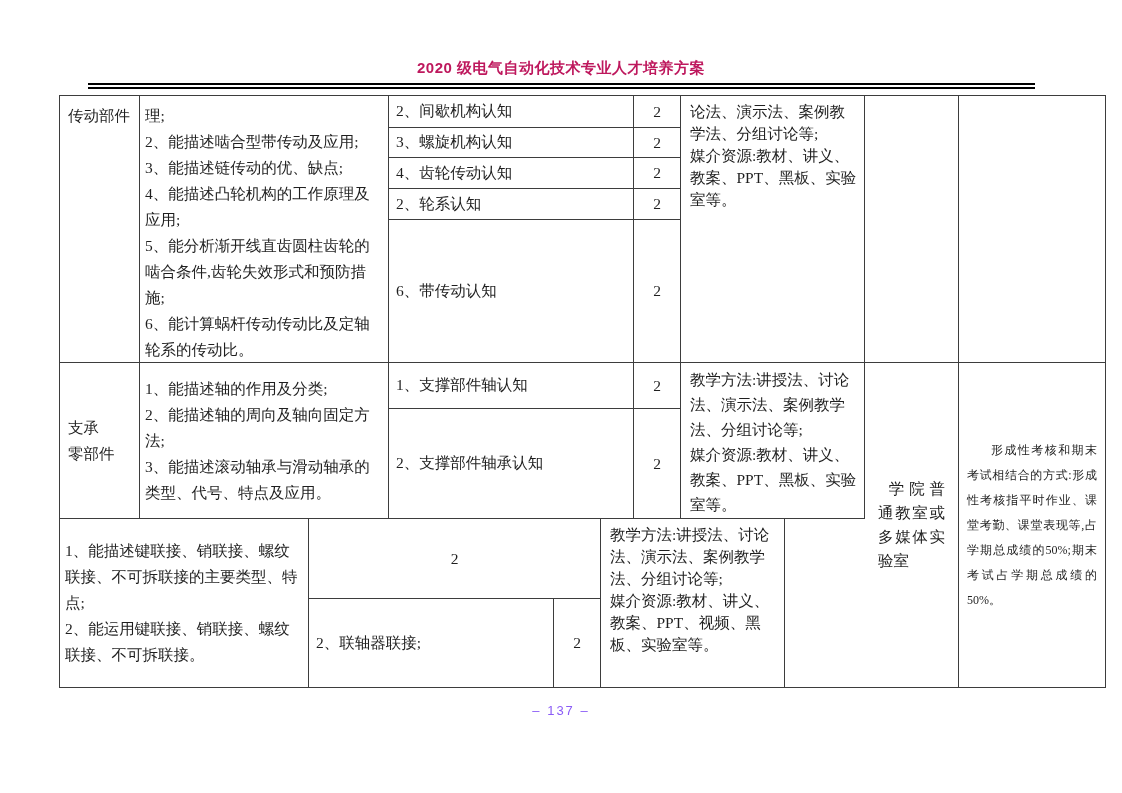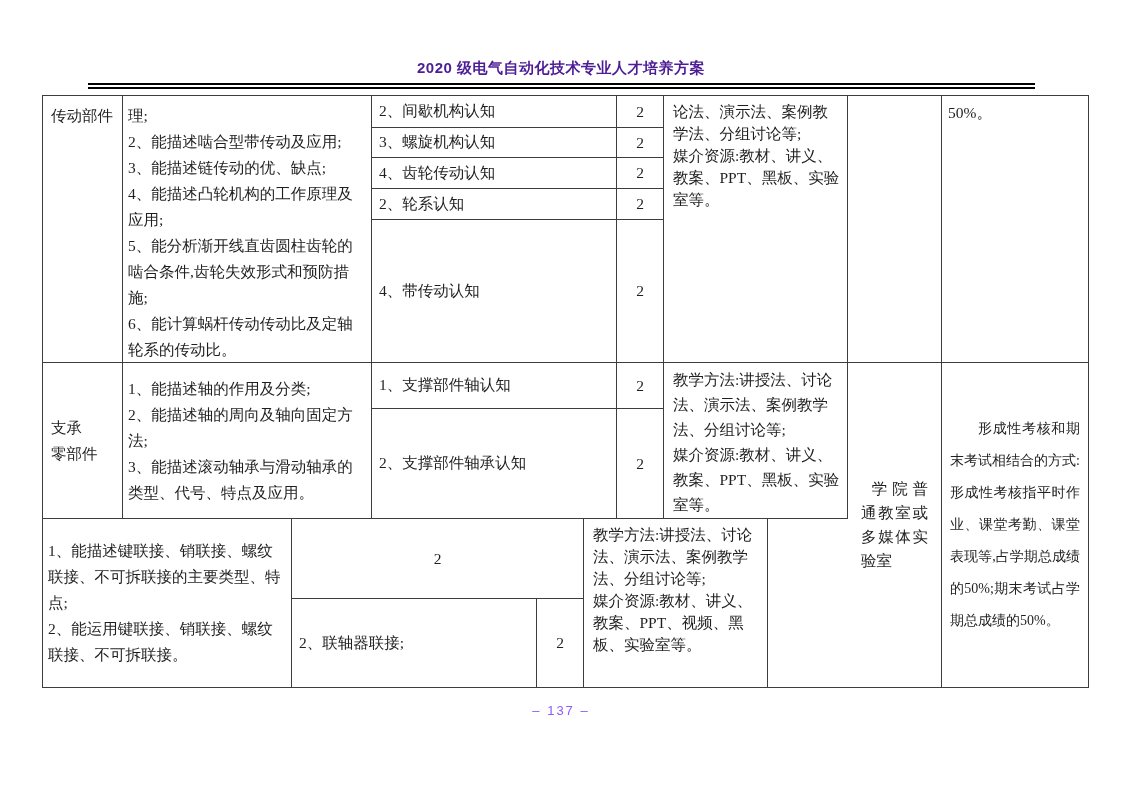--- a/index.html
+++ b/index.html
@@ -4,29 +4,29 @@
 <style>
   html,body{margin:0;padding:0;}
   body{
     width:1122px;height:793px;background:#ffffff;position:relative;overflow:hidden;
     font-family:"Liberation Serif","DejaVu Serif",serif;color:#1f1f1f;
   }
   
   .doc-title{
     position:absolute;top:59px;left:0;width:100%;text-align:center;
     font-family:"Liberation Sans","DejaVu Sans",sans-serif;font-weight:bold;
-    font-size:15px;letter-spacing:.5px;color:#4c1d95;
+    font-size:15px;letter-spacing:.5px;color:#be185d;
   }
   .double-rule{
     position:absolute;top:83px;left:88px;width:947px;height:2px;
     border-top:2px solid #000;border-bottom:2px solid #000;
   }
   
   .tbl{
-    position:absolute;left:42px;top:95px;width:1045px;
+    position:absolute;left:59px;top:95px;width:1045px;
     border:1.5px solid #3d3d3d;box-sizing:content-box;
   }
   .trow{display:flex;border-bottom:1.5px solid #3d3d3d;box-sizing:border-box;}
   .trow.last{border-bottom:none;}
   .cell{box-sizing:border-box;border-right:1.5px solid #3d3d3d;font-size:15.5px;}
   .c1{width:80px;display:flex;padding:0 4px 0 8px;line-height:26px;}
   .c2{width:249px;display:flex;padding:0 4px 0 5px;line-height:26px;}
   .c34{width:292px;display:flex;flex-direction:column;border-right:1.5px solid #3d3d3d;box-sizing:border-box;}
   .subrow{display:flex;border-bottom:1.5px solid #3d3d3d;box-sizing:border-box;flex:none;justify-content:space-between;}
   .subrow.grow{flex:1;border-bottom:none;}
@@ -42,21 +42,21 @@
   .rowgroup{display:flex;}
   .leftcols{width:805px;display:flex;flex-direction:column;}
   .c6.merged{display:flex;align-items:center;border-bottom:none;}
   .c7.merged{display:flex;align-items:center;border-bottom:none;}
   .venue-text{
     width:100%;padding:0 13px;box-sizing:border-box;text-indent:.7em;
     text-align:justify;text-justify:inter-character;line-height:24px;font-size:15.5px;
   }
   .assess-text{
     width:100%;padding:0 8px;box-sizing:border-box;text-indent:2em;
-    text-align:justify;text-justify:inter-character;line-height:32px;font-size:14px;
+    text-align:justify;text-justify:inter-character;line-height:25px;font-size:12px;
   }
   .assess-top{padding:7px 6px 0 6px;font-size:15.5px;}
   
   .pagenum{
     position:absolute;top:703px;left:0;width:100%;text-align:center;
     font-family:"Liberation Sans","DejaVu Sans",sans-serif;font-size:13px;
     letter-spacing:2px;color:#8b5cf6;
   }
 </style>
 </head>
@@ -90,33 +90,30 @@
       </div>
       <div class="subrow" style="height:31px">
         <div class="task">4、齿轮传动认知</div>
         <div class="hours">2</div>
       </div>
       <div class="subrow" style="height:31px">
         <div class="task">2、轮系认知</div>
         <div class="hours">2</div>
       </div>
       <div class="subrow grow">
-        <div class="task">4、带传动认知</div>
+        <div class="task">6、带传动认知</div>
         <div class="hours">2</div>
       </div>
     </div>
     <div class="cell c5">
       <div class="pre">论法、演示法、案例教学法、分组讨论等;
 媒介资源:教材、讲义、教案、PPT、黑板、实验室等。</div>
     </div>
     <div class="cell c6">
       <span></span>
-    </div>
-    <div class="cell c7">
-      <div class="assess-top">50%。</div>
     </div>
   </div>
 
   <div class="rowgroup">
     <div class="leftcols">
 
       <div class="trow" style="height:156px">
         <div class="cell c1 mid">
           <span class="pre">支承
 零部件</span>

